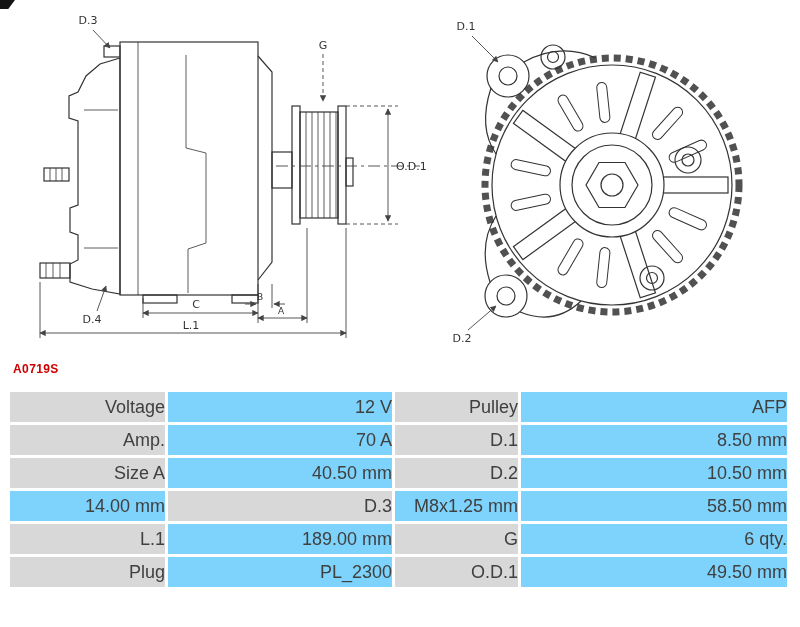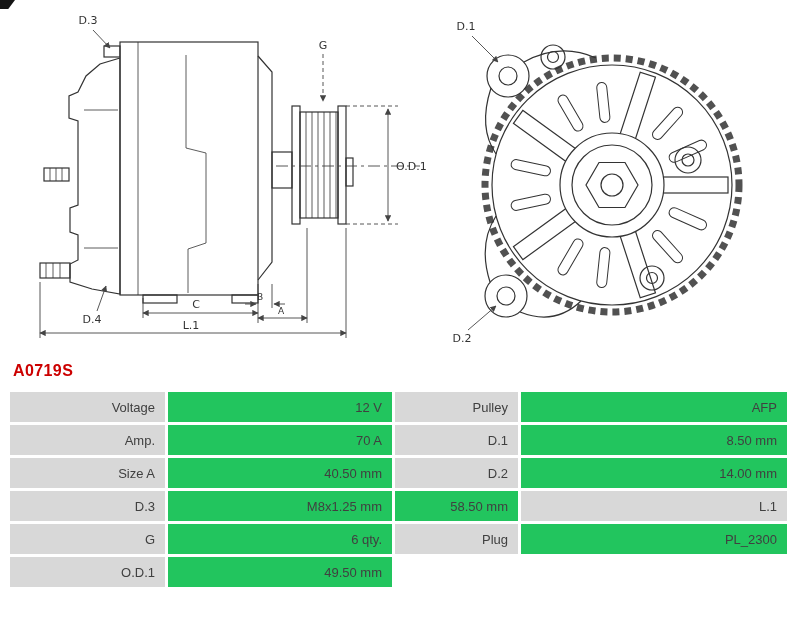--- a/index.html
+++ b/index.html
@@ -7,35 +7,35 @@
     width:800px;height:627px;position:relative;background:#fff;
     font-family:"Liberation Sans", sans-serif;color:#3c3c3c;overflow:hidden;
   }
   .corner-mark{
     position:absolute;top:0;left:0;width:15px;height:9px;background:#141414;
     clip-path:polygon(0 0,100% 0,55% 100%,0 100%);
   }
   .drawings{position:absolute;top:0;left:0;width:800px;height:390px;}
   .part-number{
     position:absolute;left:13px;top:362px;
-    color:#cc0000;font-size:16px;font-weight:bold;letter-spacing:.4px;
+    color:#cc0000;font-size:12px;font-weight:bold;letter-spacing:.4px;
   }
   .spec-table{
     position:absolute;left:10px;top:392px;
     display:grid;
     grid-template-columns:155px 224px 123px 266px;
     grid-auto-rows:30px;
     gap:3px;
   }
   .cell{
     display:flex;align-items:center;justify-content:flex-end;
-    padding-right:10px;font-size:13px;color:#404040;
+    font-size:18px;color:#404040;
   }
   .cell.label{background:#d8d8d8;}
-  .cell.value{background:#22c55e;}
+  .cell.value{background:#7dd3fc;}
   .cell.empty{background:transparent;}
   svg text{font-family:"DejaVu Sans", sans-serif;font-size:11px;fill:#333;}
   svg text.small{font-size:9px;}
 </style>
 </head>
 <body>
 
 <div class="corner-mark"></div>
 
 <div class="drawings">
@@ -200,27 +200,29 @@
   <div class="cell value">AFP</div>
 
   <div class="cell label">Amp.</div>
   <div class="cell value">70 A</div>
   <div class="cell label">D.1</div>
   <div class="cell value">8.50 mm</div>
 
   <div class="cell label">Size A</div>
   <div class="cell value">40.50 mm</div>
   <div class="cell label">D.2</div>
+  <div class="cell value">10.50 mm</div>
 
   <div class="cell value">14.00 mm</div>
   <div class="cell label">D.3</div>
   <div class="cell value">M8x1.25 mm</div>
 
   <div class="cell value">58.50 mm</div>
   <div class="cell label">L.1</div>
+  <div class="cell value">189.00 mm</div>
 
   <div class="cell label">G</div>
   <div class="cell value">6 qty.</div>
   <div class="cell label">Plug</div>
   <div class="cell value">PL_2300</div>
 
   <div class="cell label">O.D.1</div>
   <div class="cell value">49.50 mm</div>
   <div class="cell empty"></div>
   <div class="cell empty"></div>

